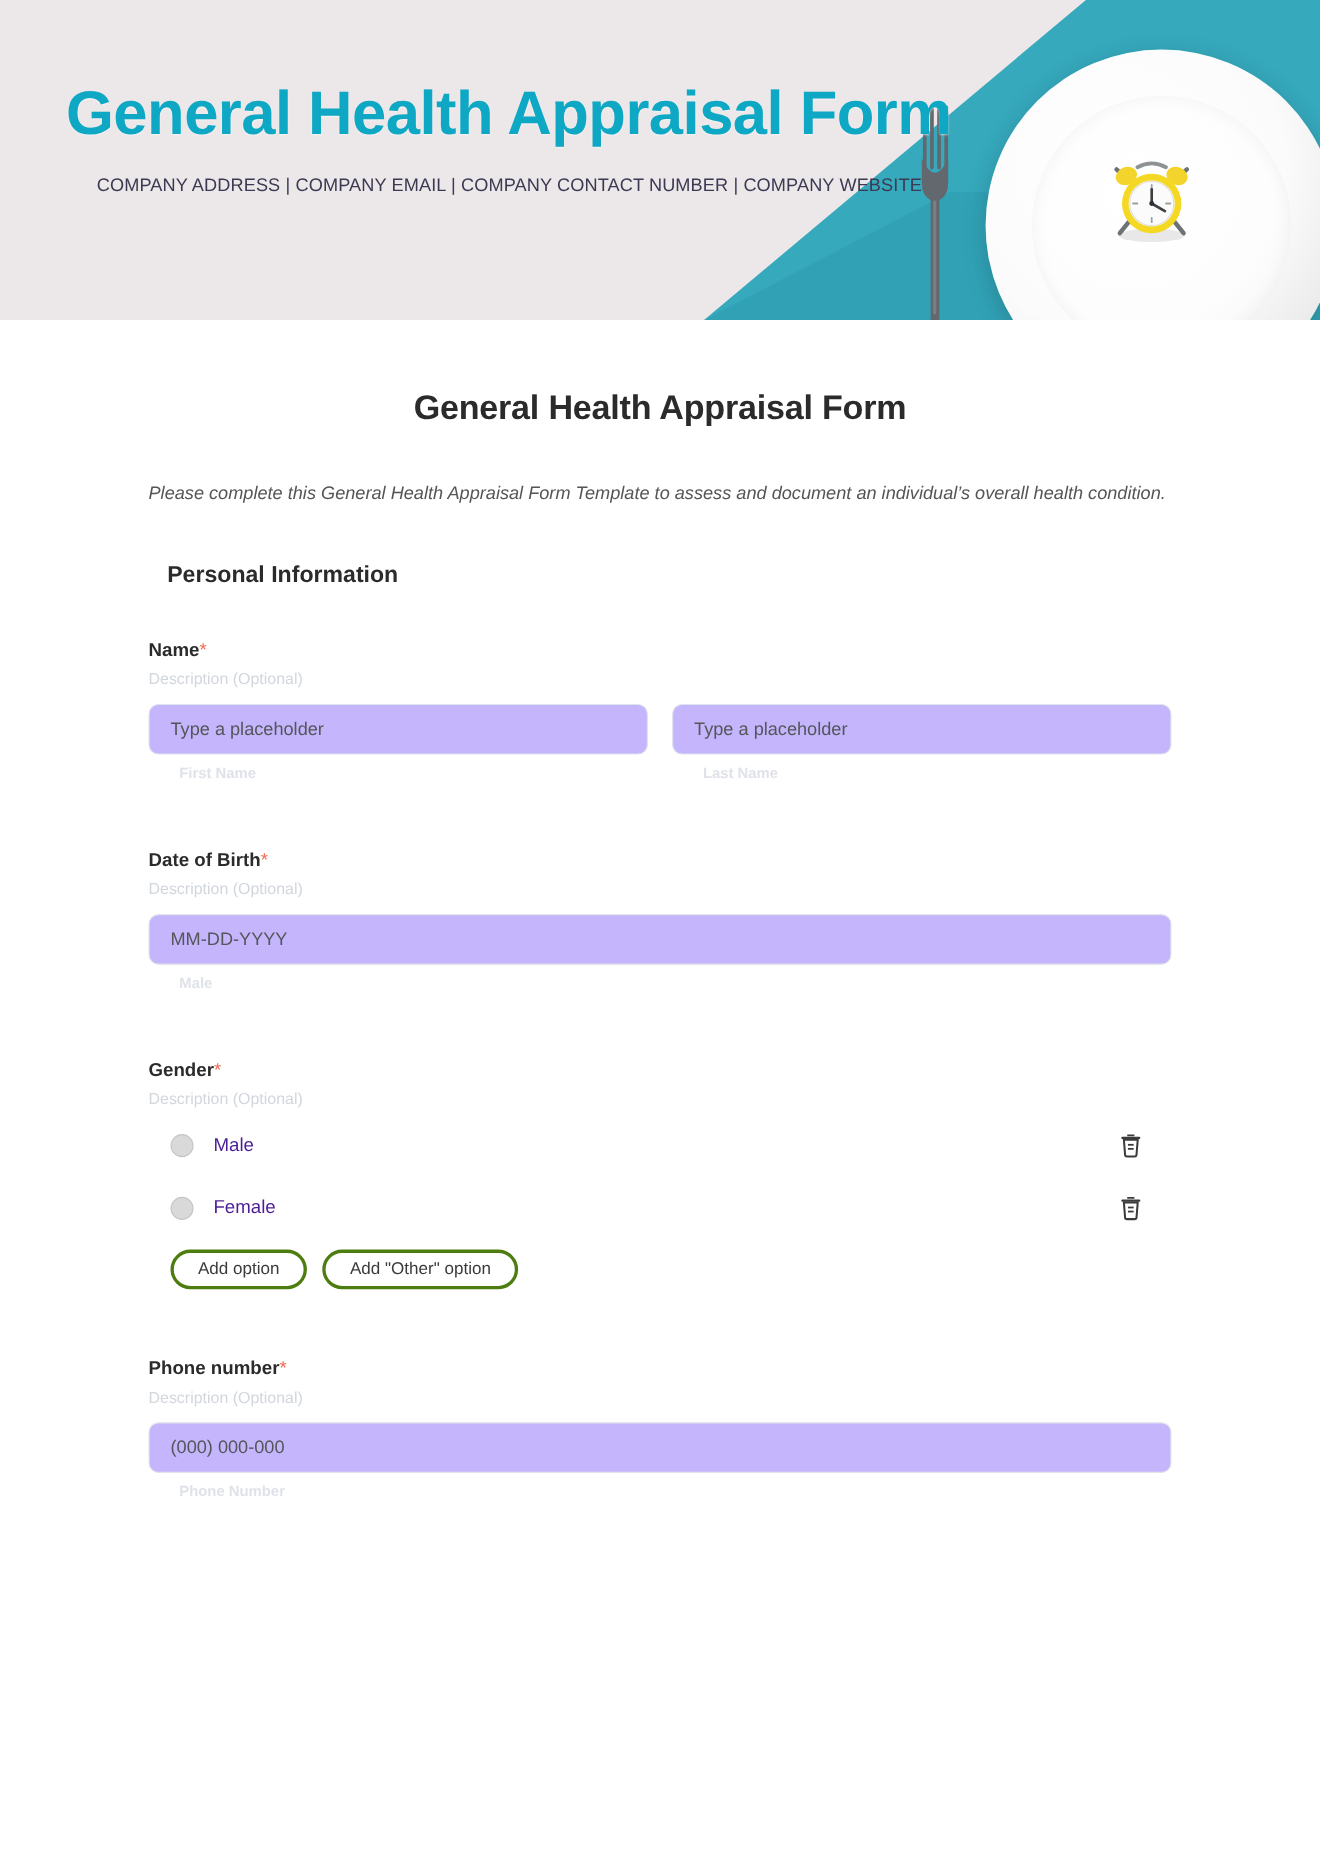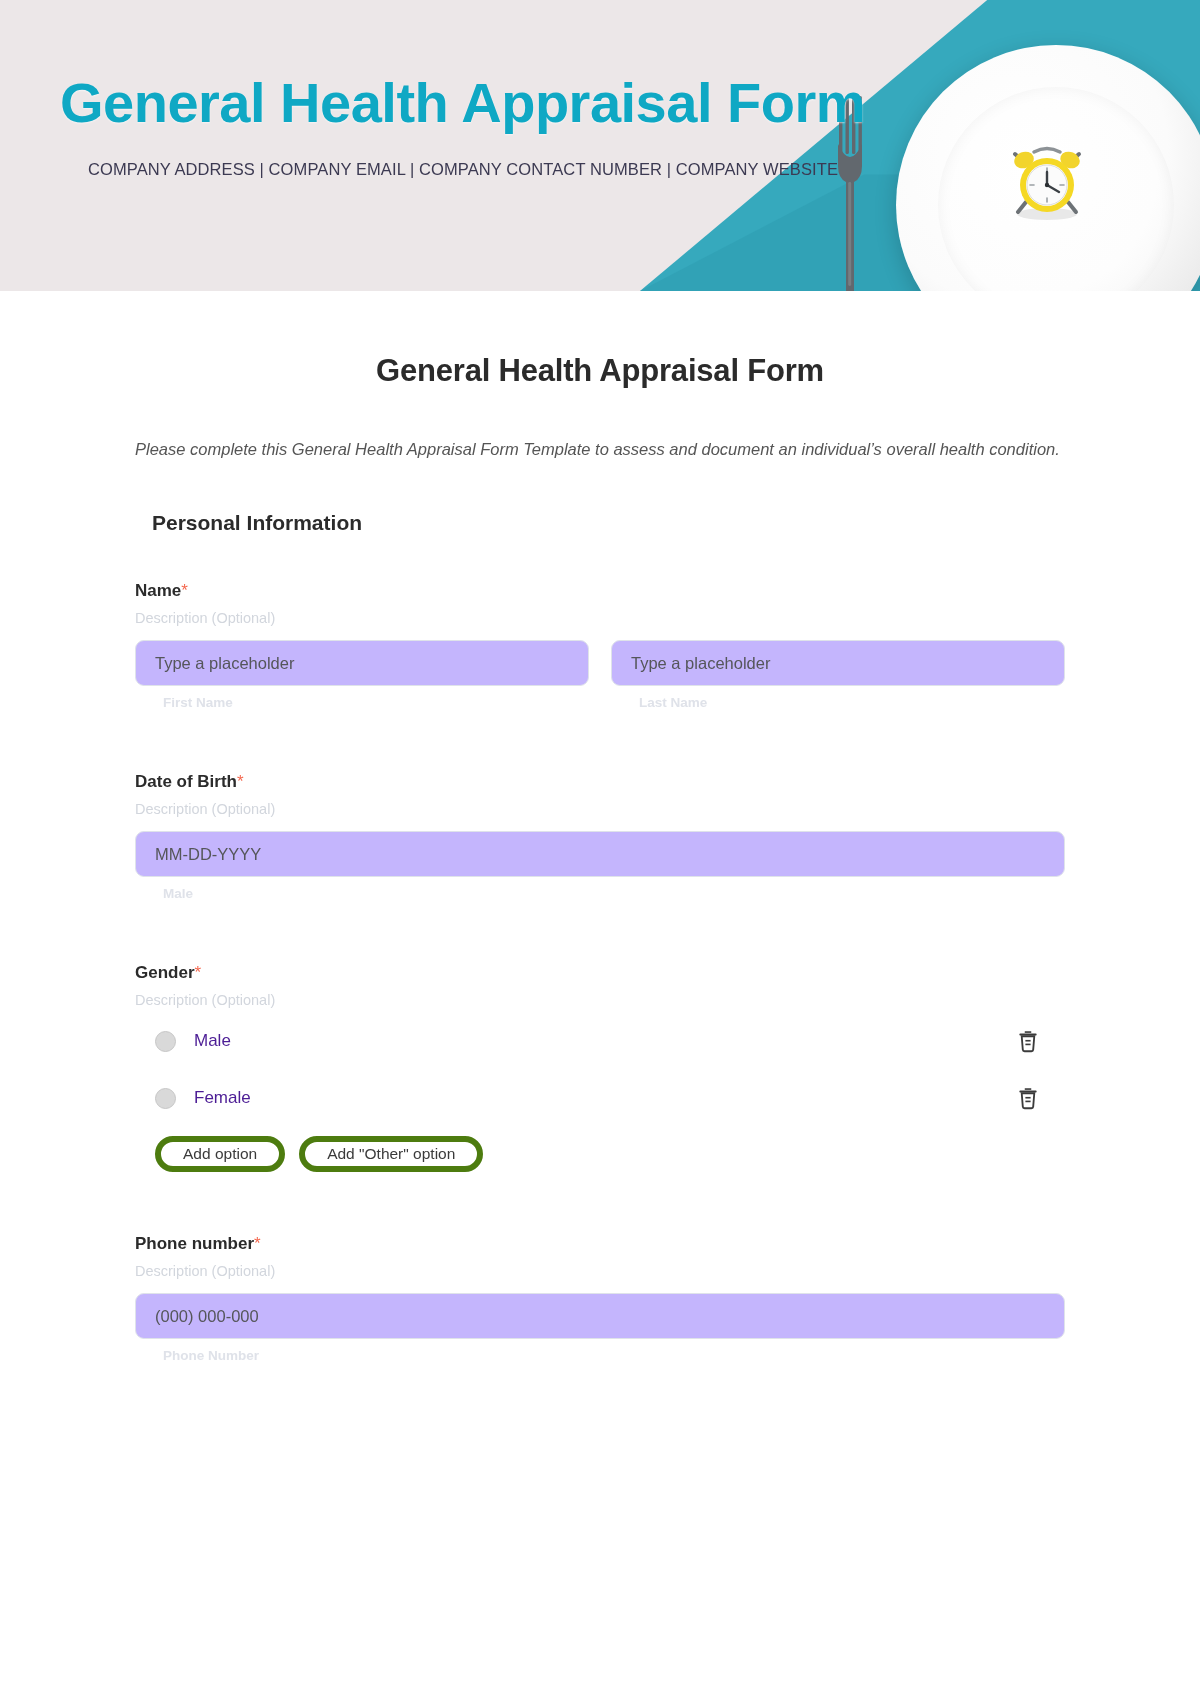--- a/index.html
+++ b/index.html
@@ -243,21 +243,21 @@
 
   .add-buttons {
     display: flex;
     gap: 14px;
     margin-top: 14px;
     padding-left: 20px;
   }
 
   .pill-btn {
     height: 36px;
-    border: 6px solid #4d7c0f;
+    border: 3px solid #4d7c0f;
     border-radius: 18px;
     background: #ffffff;
     padding: 0 22px;
     font-size: 15.5px;
     color: #3a3a3a;
     font-family: "Liberation Sans", sans-serif;
     cursor: pointer;
     white-space: nowrap;
   }
 </style>

